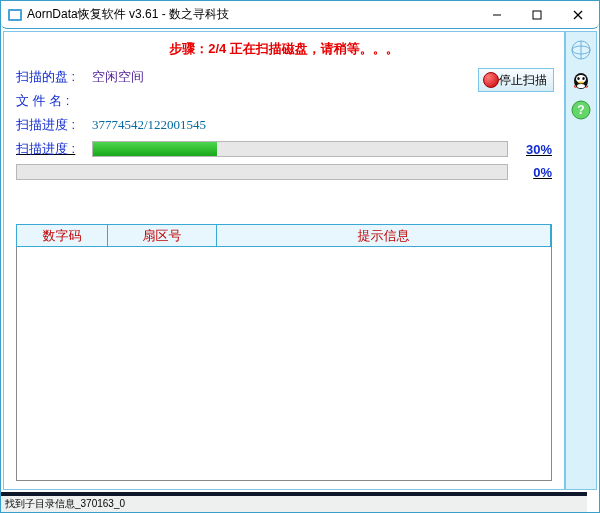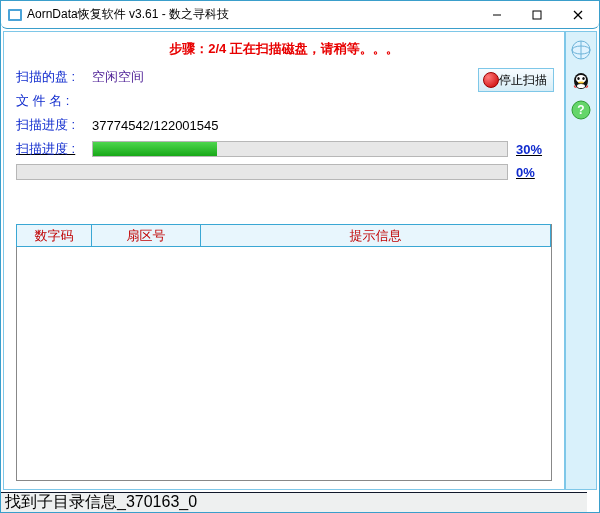--- a/index.html
+++ b/index.html
@@ -94,40 +94,40 @@
   }
 
   .info-line {
     display: flex;
     align-items: center;
     margin-bottom: 6px;
     font-size: 13px;
   }
   .info-line .lbl { color: #112cce; width: 76px; }
   .info-line .val-pink { color: #4c1d95; }
-  .info-line .val-blue { color: #000000; }
+  .info-line .val-blue { color: #0369a1; font-family: Liberation Serif, serif; }
 
   .progress-row {
     display: flex; align-items: center; margin-bottom: 6px;
     font-size: 13px;
     text-decoration: underline;
   }
   .progress-row .lbl { color: #112cce; width: 76px; }
   .progress-bar {
     flex: 1; height: 16px; background: #e7e7e7;
     border: 1px solid #b7b7b7;
     position: relative;
     margin-right: 8px;
   }
   .progress-fill {
     height: 100%;
     background: linear-gradient(#4ed64e,#18a818);
   }
   .progress-pct {
-    color: #112cce; width: 36px; text-align: left;
+    color: #112cce; width: 36px; text-align: right;
     font-size: 13px; font-weight: bold;
   }
 
   .table-wrap {
     border: 1px solid #888;
     position: absolute;
     left: 12px; right: 12px; top: 192px; bottom: 8px;
     background: #fff;
   }
   .table-head {
@@ -135,33 +135,33 @@
     height: 22px;
   }
   .th {
     border: 1px solid #3aa7d4;
     background: #e8f6fd;
     color: #c00000;
     font-size: 13px;
     display: flex; align-items: center; justify-content: center;
     margin: -1px 0 0 -1px;
   }
-  .th.c1 { width: 76px; }
+  .th.c1 { width: 92px; }
   .th.c2 { width: 110px; text-align: right; }
   .th.c3 { flex: 1; }
 
   .statusbar {
     position: absolute;
     left: 0; right: 12px; bottom: 0;
     height: 20px;
     background: #eef0f0;
-    border-top: 1px solid #0f172a;
+    border-top: 4px solid #0f172a;
     display: flex; align-items: center;
     padding: 0 4px;
-    font-size: 16px;
+    font-size: 10px;
     color: #000;
   }
 </style>
 </head>
 <body>
 
 <div class="titlebar">
   <span class="app-icon">
     <svg width="16" height="16" viewBox="0 0 16 16">
       <rect x="1" y="2" width="14" height="12" rx="1" fill="#4aa3d8"></rect>

